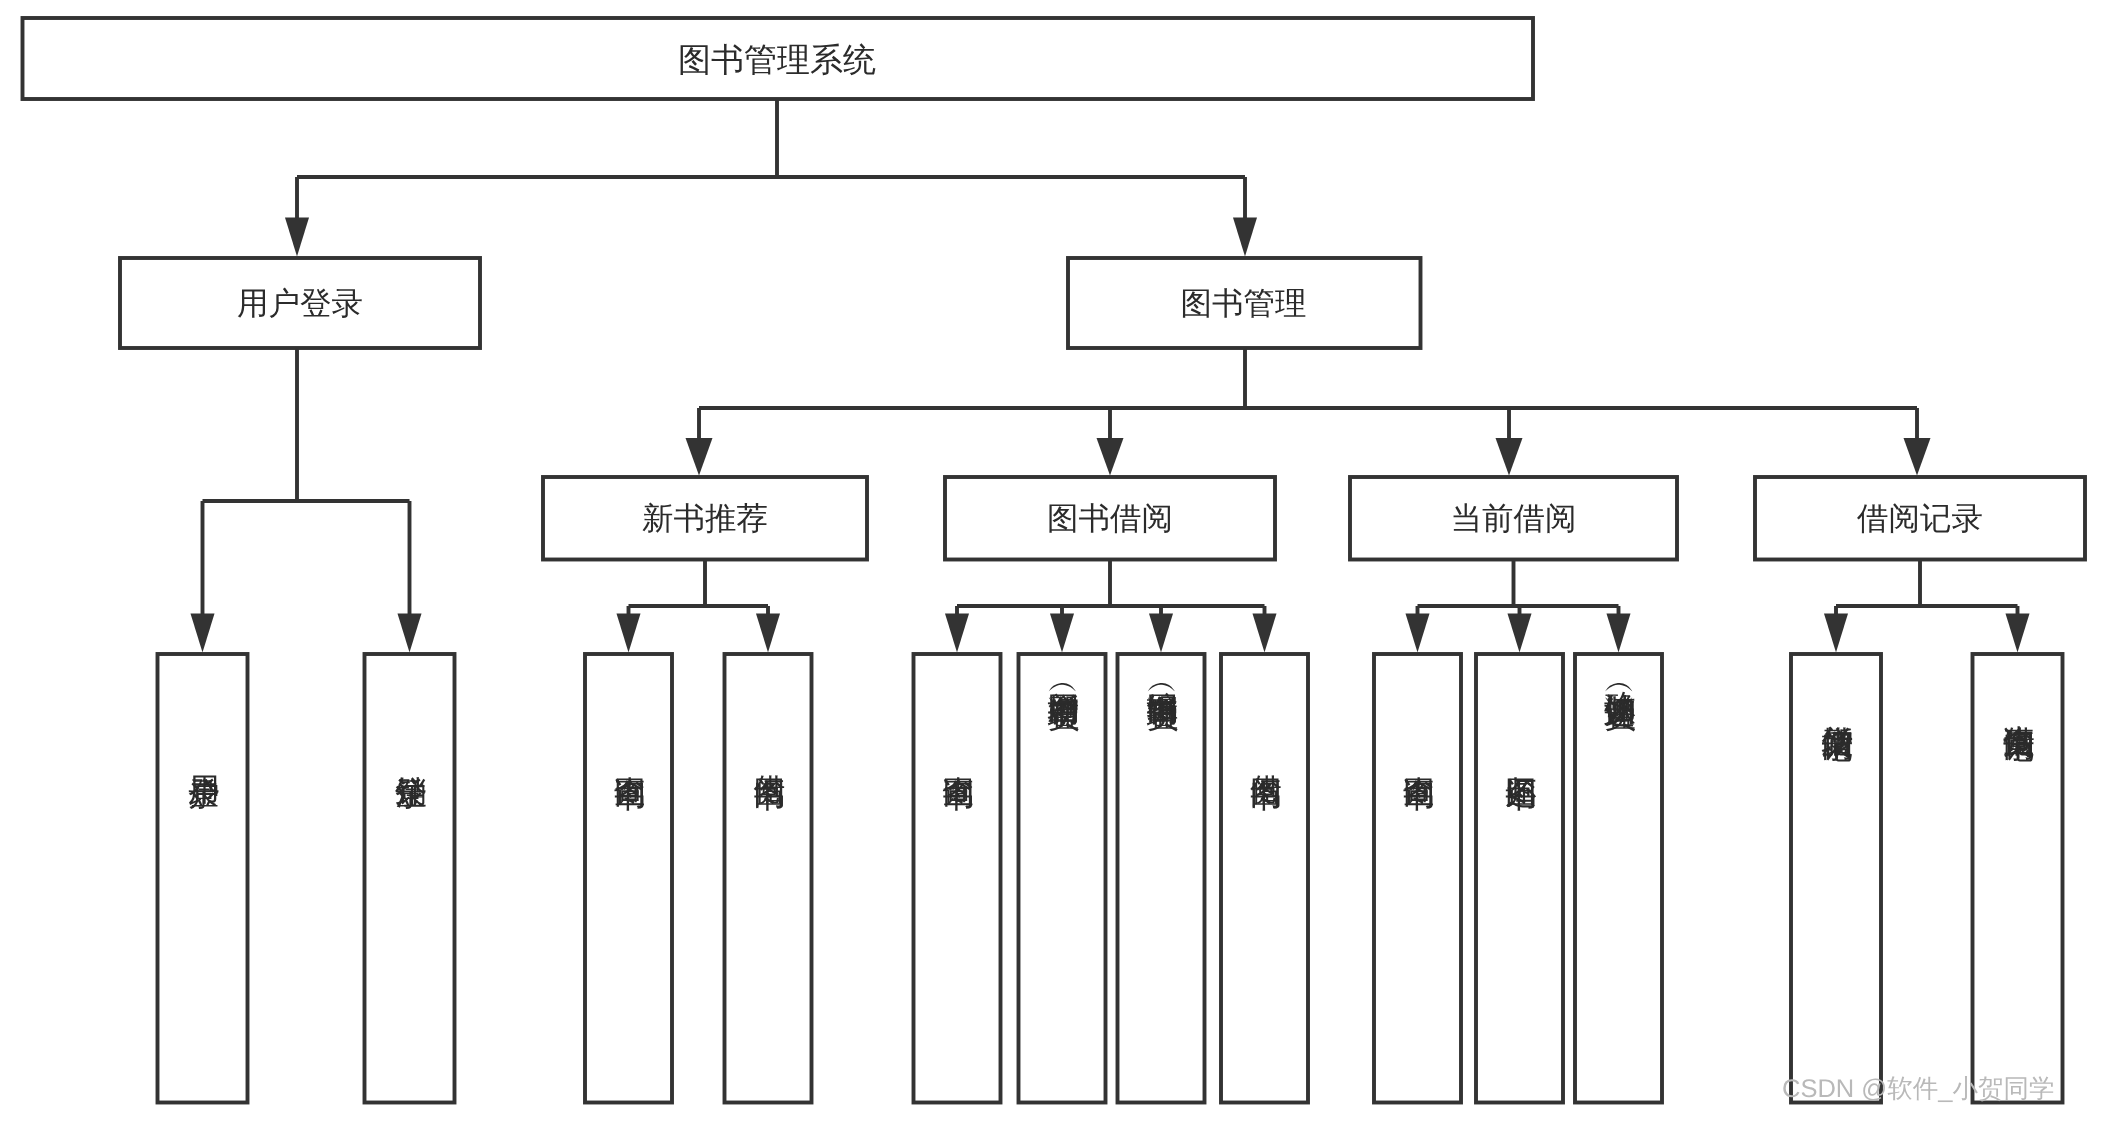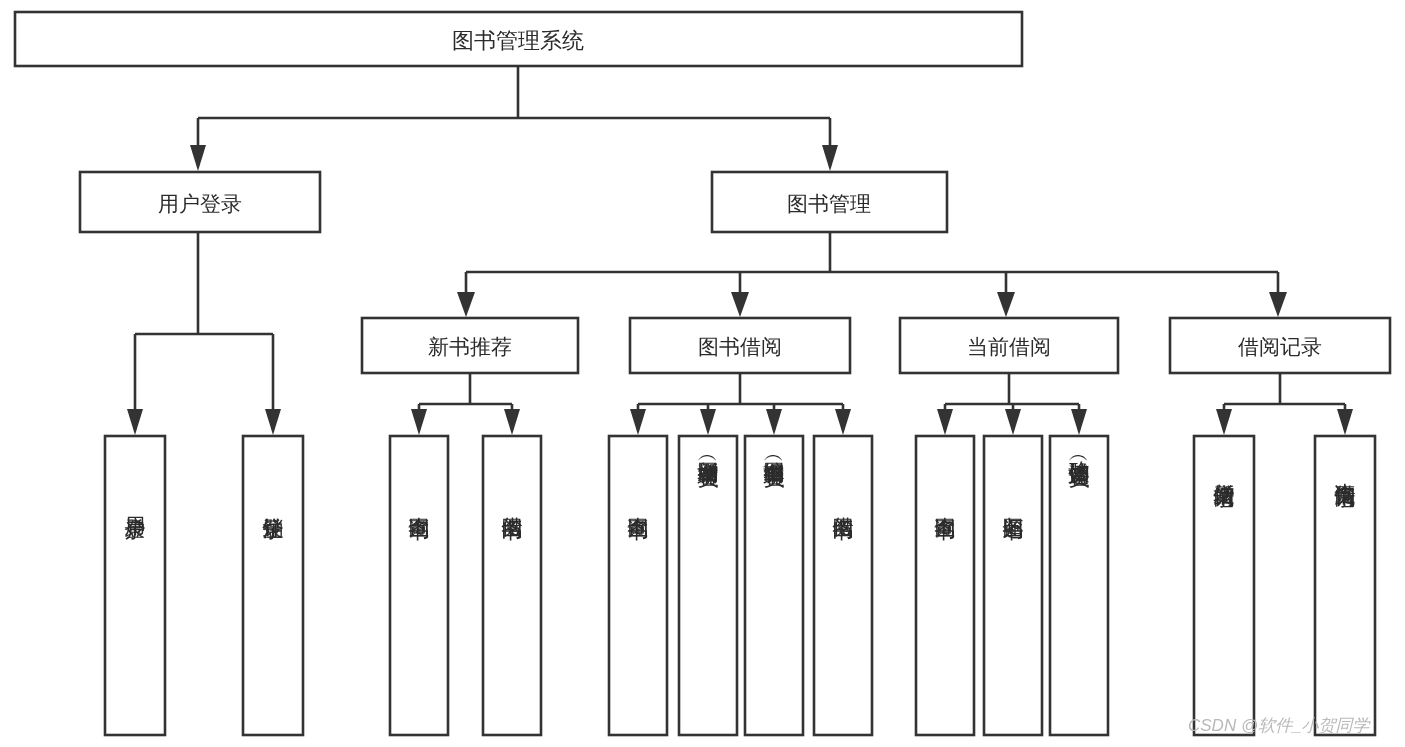--- a/index.html
+++ b/index.html
@@ -74,21 +74,20 @@
   }
   .watermark {
     position: absolute;
     left: 1188px;
     top: 714px;
     font-family: "Liberation Sans", "DejaVu Sans", sans-serif;
     font-size: 17px;
     color: #b9b9b9;
     white-space: nowrap;
     pointer-events: none;
-    font-style: italic;
   }
 </style>
 </head>
 <body>
 
 <div id="diagram-root">
 
   <svg class="diagram" viewBox="0 0 1405 747">
 
     <g>

